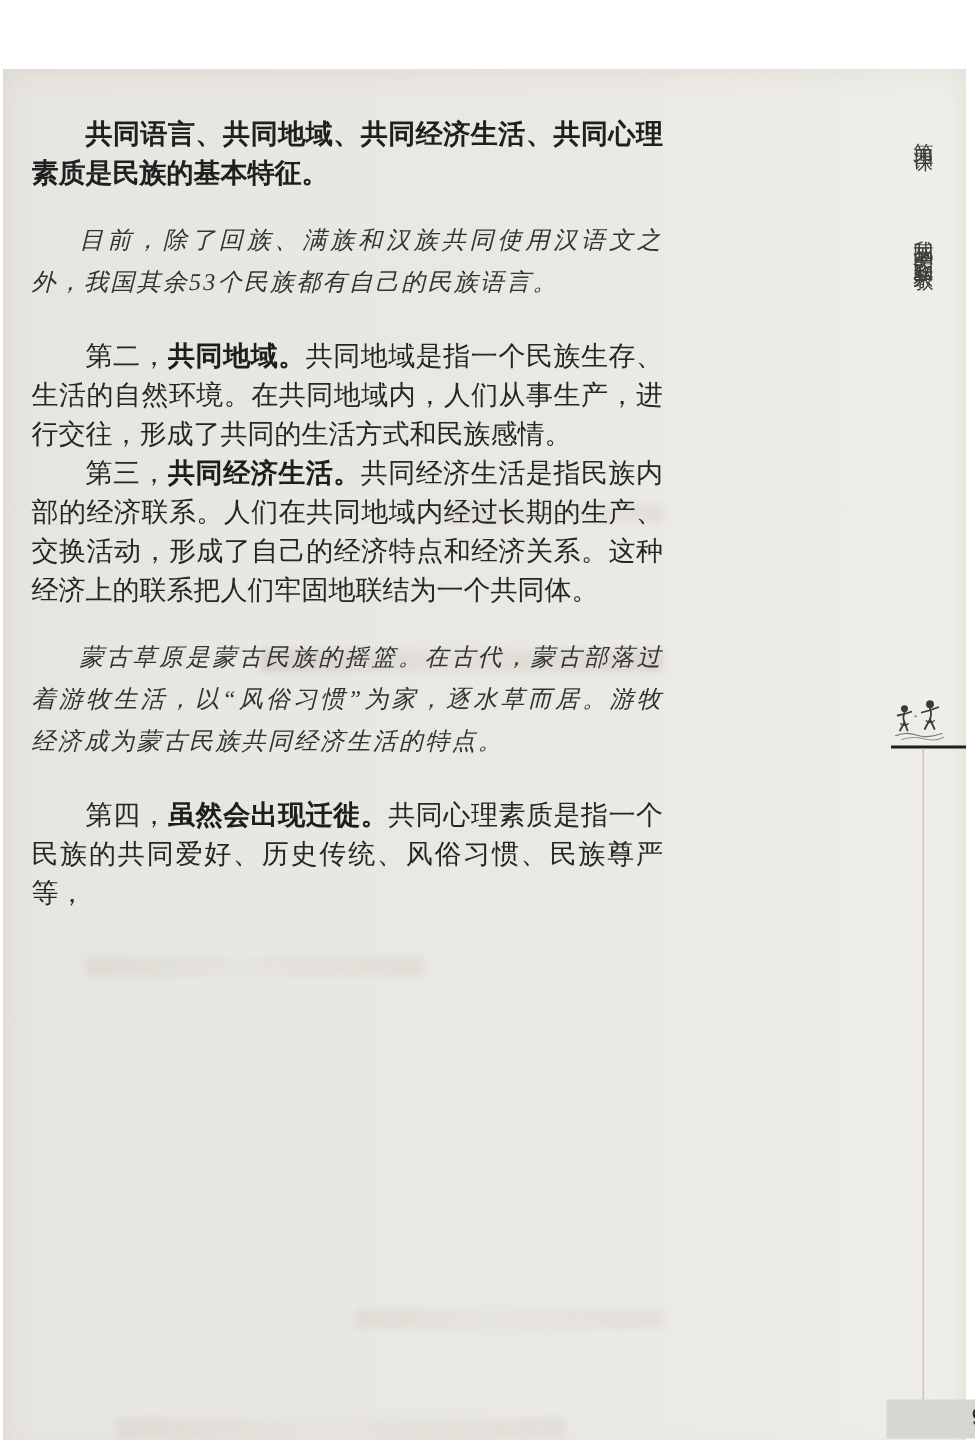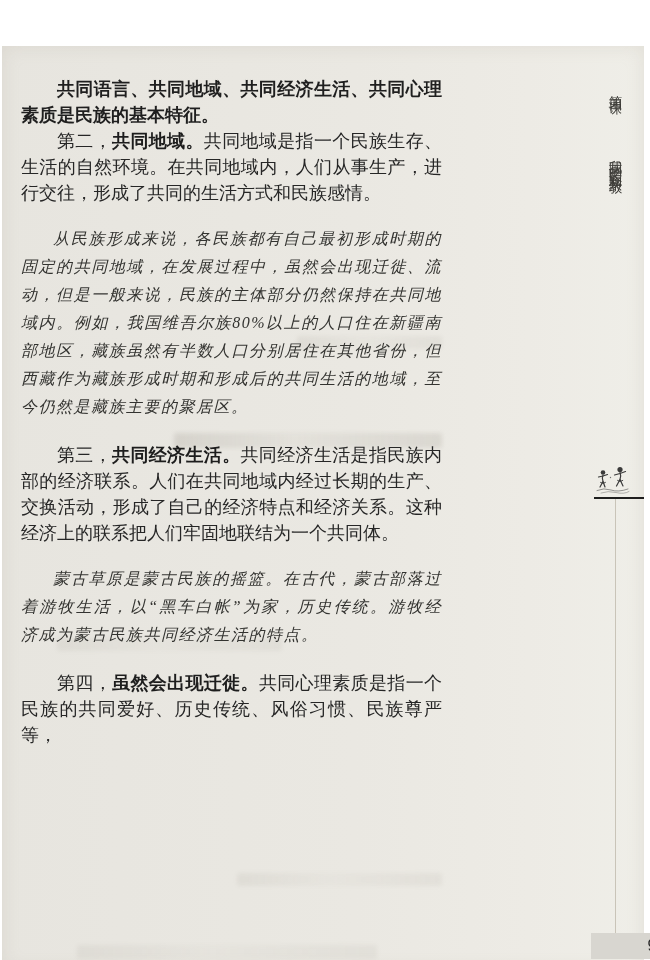--- a/index.html
+++ b/index.html
@@ -104,28 +104,28 @@
     <div class="smudge sm2"></div>
     <div class="smudge sm3"></div>
     <div class="smudge sm4"></div>
     <div class="smudge sm5"></div>
 
     <div class="main-column">
 
       <p class="para intro">共同语言、共同地域、共同经济生活、共同心理素质是民族的基本特征。</p>
 
 
+      <p class="para note">目前，除了回族、满族和汉族共同使用汉语文之外，我国其余53个民族都有自己的民族语言。</p>
 
       <p class="para body-text"><span>第二，</span><b>共同地域。</b><span>共同地域是指一个民族生存、生活的自然环境。在共同地域内，人们从事生产，进行交往，形成了共同的生活方式和民族感情。</span></p>
 
-      <p class="para note">从民族形成来说，各民族都有自己最初形成时期的固定的共同地域，在发展过程中，虽然会出现迁徙、流动，但是一般来说，民族的主体部分仍然保持在共同地域内。例如，我国维吾尔族80%以上的人口住在新疆南部地区，藏族虽然有半数人口分别居住在其他省份，但西藏作为藏族形成时期和形成后的共同生活的地域，至今仍然是藏族主要的聚居区。</p>
 
       <p class="para body-text"><span>第三，</span><b>共同经济生活。</b><span>共同经济生活是指民族内部的经济联系。人们在共同地域内经过长期的生产、交换活动，形成了自己的经济特点和经济关系。这种经济上的联系把人们牢固地联结为一个共同体。</span></p>
 
-      <p class="para note">蒙古草原是蒙古民族的摇篮。在古代，蒙古部落过着游牧生活，以“黑车白帐”为家，历史传统。游牧经济成为蒙古民族共同经济生活的特点。</p>
+      <p class="para note">蒙古草原是蒙古民族的摇篮。在古代，蒙古部落过着游牧生活，以“风俗习惯”为家，逐水草而居。游牧经济成为蒙古民族共同经济生活的特点。</p>
 
       <p class="para body-text"><span>第四，</span><b>虽然会出现迁徙。</b><span>共同心理素质是指一个民族的共同爱好、历史传统、风俗习惯、民族尊严等，</span></p>
 
     </div>
 
     <div class="sidebar-chapter">第四课</div>
     <div class="sidebar-title">我国的民族和宗教</div>
 
     <svg class="dancers" viewBox="0 0 42 36" xmlns="http://www.w3.org/2000/svg">
       <g stroke="#3a3a3a" stroke-width="1.2" fill="none" stroke-linecap="round">

